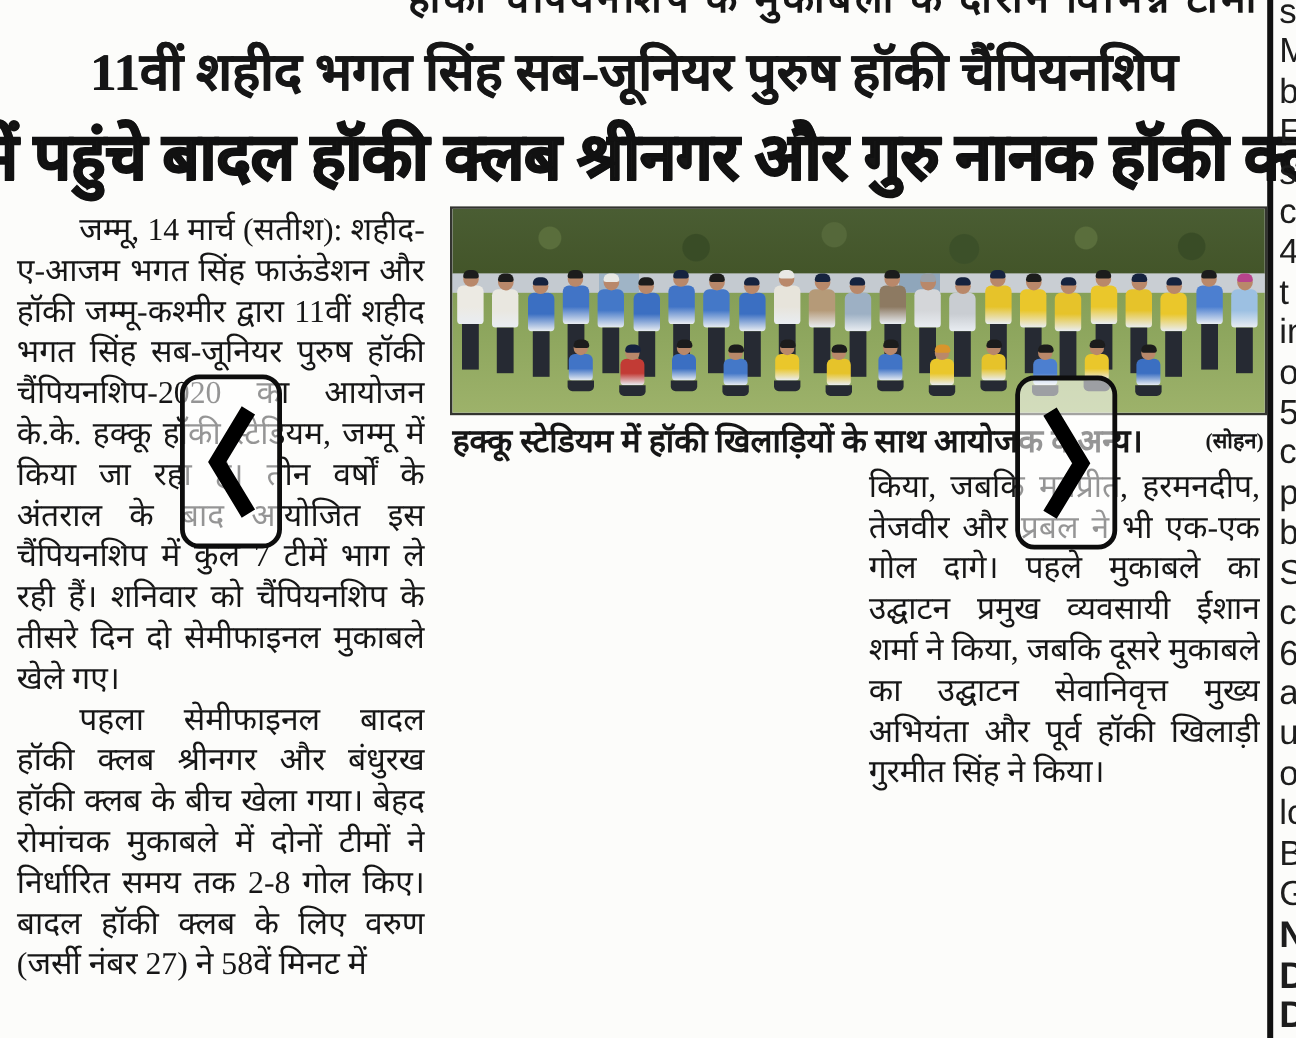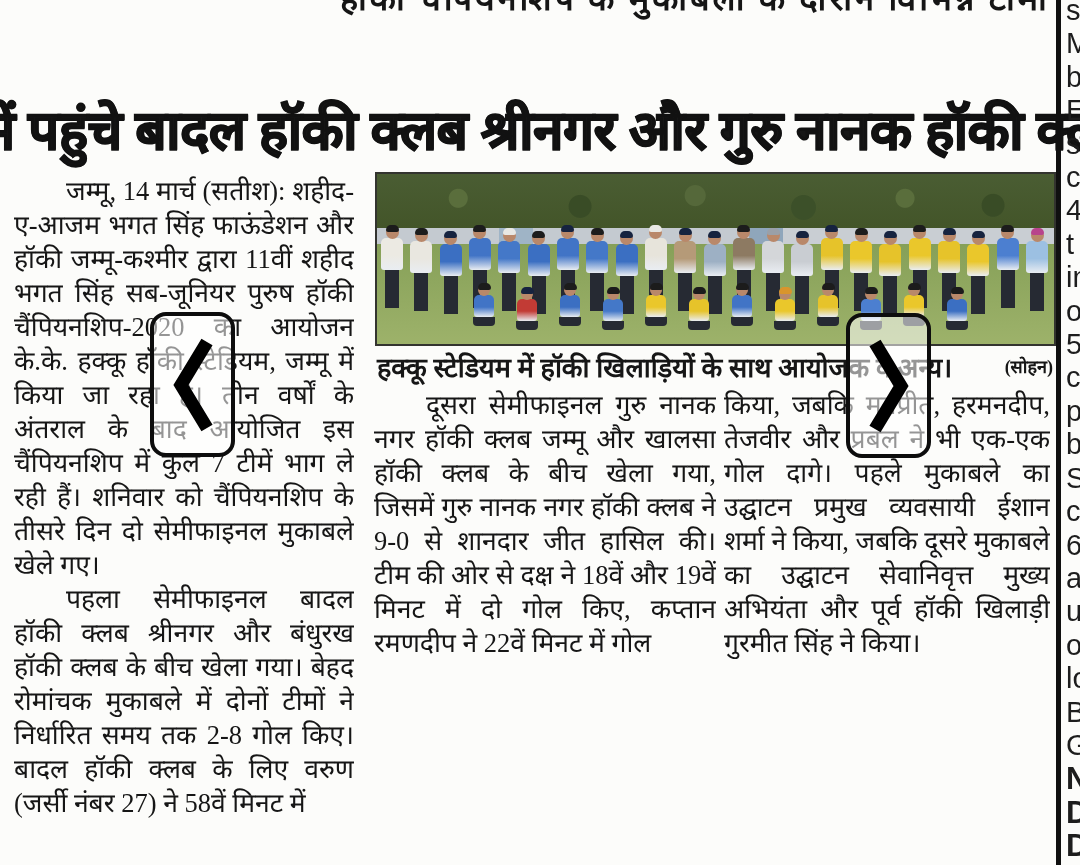--- a/index.html
+++ b/index.html
@@ -91,20 +91,21 @@
 </style>
 </head>
 <body>
 
 <div class="page">
 
   <div class="top-strip">
     <span>हॉकी चैंपियनशिप के मुकाबलों के दौरान विभिन्न टीमों के खिलाड़ियों ने भाग लिया</span>
   </div>
 
+  <div class="kicker">11वीं शहीद भगत सिंह सब-जूनियर पुरुष हॉकी चैंपियनशिप</div>
   <div class="headline">फाइनल में पहुंचे बादल हॉकी क्लब श्रीनगर और गुरु नानक हॉकी क्लब जम्मू</div>
 
   <div class="photo">
     <div class="trees"></div>
     <div class="fence"></div>
     <div class="grass"></div>
     <div id="figures">
         <div class="fig stand" style="left: 4px; top: 52px;">
           <div class="head" style="background: rgb(185, 136, 106);"></div>
           <div class="torso" style="background: linear-gradient(rgb(236, 234, 227) 55%, rgb(233, 237, 242));"></div>
@@ -286,21 +287,20 @@
   <div class="caption">
     <span>हक्कू स्टेडियम में हॉकी खिलाड़ियों के साथ आयोजक व अन्य।</span>
     <span class="credit">(सोहन)</span>
   </div>
 
   <div class="col col1">
       <p class="indent">जम्मू, 14 मार्च (सतीश): शहीद-ए-आजम भगत सिंह फाऊंडेशन और हॉकी जम्मू-कश्मीर द्वारा 11वीं शहीद भगत सिंह सब-जूनियर पुरुष हॉकी चैंपियनशिप-2020 का आयोजन के.के. हक्कू हॉकी स्टेडियम, जम्मू में किया जा रहा है। तीन वर्षों के अंतराल के बाद आयोजित इस चैंपियनशिप में कुल 7 टीमें भाग ले रही हैं। शनिवार को चैंपियनशिप के तीसरे दिन दो सेमीफाइनल मुकाबले खेले गए।</p>
       <p class="indent">पहला सेमीफाइनल बादल हॉकी क्लब श्रीनगर और बंधुरख हॉकी क्लब के बीच खेला गया। बेहद रोमांचक मुकाबले में दोनों टीमों ने निर्धारित समय तक 2-8 गोल किए। बादल हॉकी क्लब के लिए वरुण (जर्सी नंबर 27) ने 58वें मिनट में</p>
     </div>
   <div class="col col2">
-      <p class="indent">दूसरा सेमीफाइनल गुरु नानक नगर हॉकी क्लब जम्मू और खालसा हॉकी क्लब के बीच खेला गया, जिसमें गुरु नानक नगर हॉकी क्लब ने 9-0 से शानदार जीत हासिल की। टीम की ओर से दक्ष ने 18वें और 19वें मिनट में दो गोल किए, कप्तान रमणदीप ने 22वें मिनट में गोल</p>
     </div>
   <div class="col col3">
       <p>किया, जबकि मनप्रीत, हरमनदीप, तेजवीर और प्रबल ने भी एक-एक गोल दागे। पहले मुकाबले का उद्घाटन प्रमुख व्यवसायी ईशान शर्मा ने किया, जबकि दूसरे मुकाबले का उद्घाटन सेवानिवृत्त मुख्य अभियंता और पूर्व हॉकी खिलाड़ी गुरमीत सिंह ने किया।</p>
     </div>
 
   <div class="vrule"></div>
   <div class="edge-letters"><span>s</span><span>M</span><span>b</span><span>E</span><span>s</span><span>c</span><span>4</span><span>t</span><span>in</span><span>o</span><span>5</span><span>c</span><span>p</span><span>b</span><span>S</span><span>c</span><span>6</span><span>a</span><span>u</span><span>o</span><span>lo</span><span>B</span><span>G</span><span class="b">N</span><span class="b">D</span><span class="b">D</span></div>
 
   <div class="nav-btn nav-prev">
     <svg width="52" height="110" viewBox="0 0 52 110">

